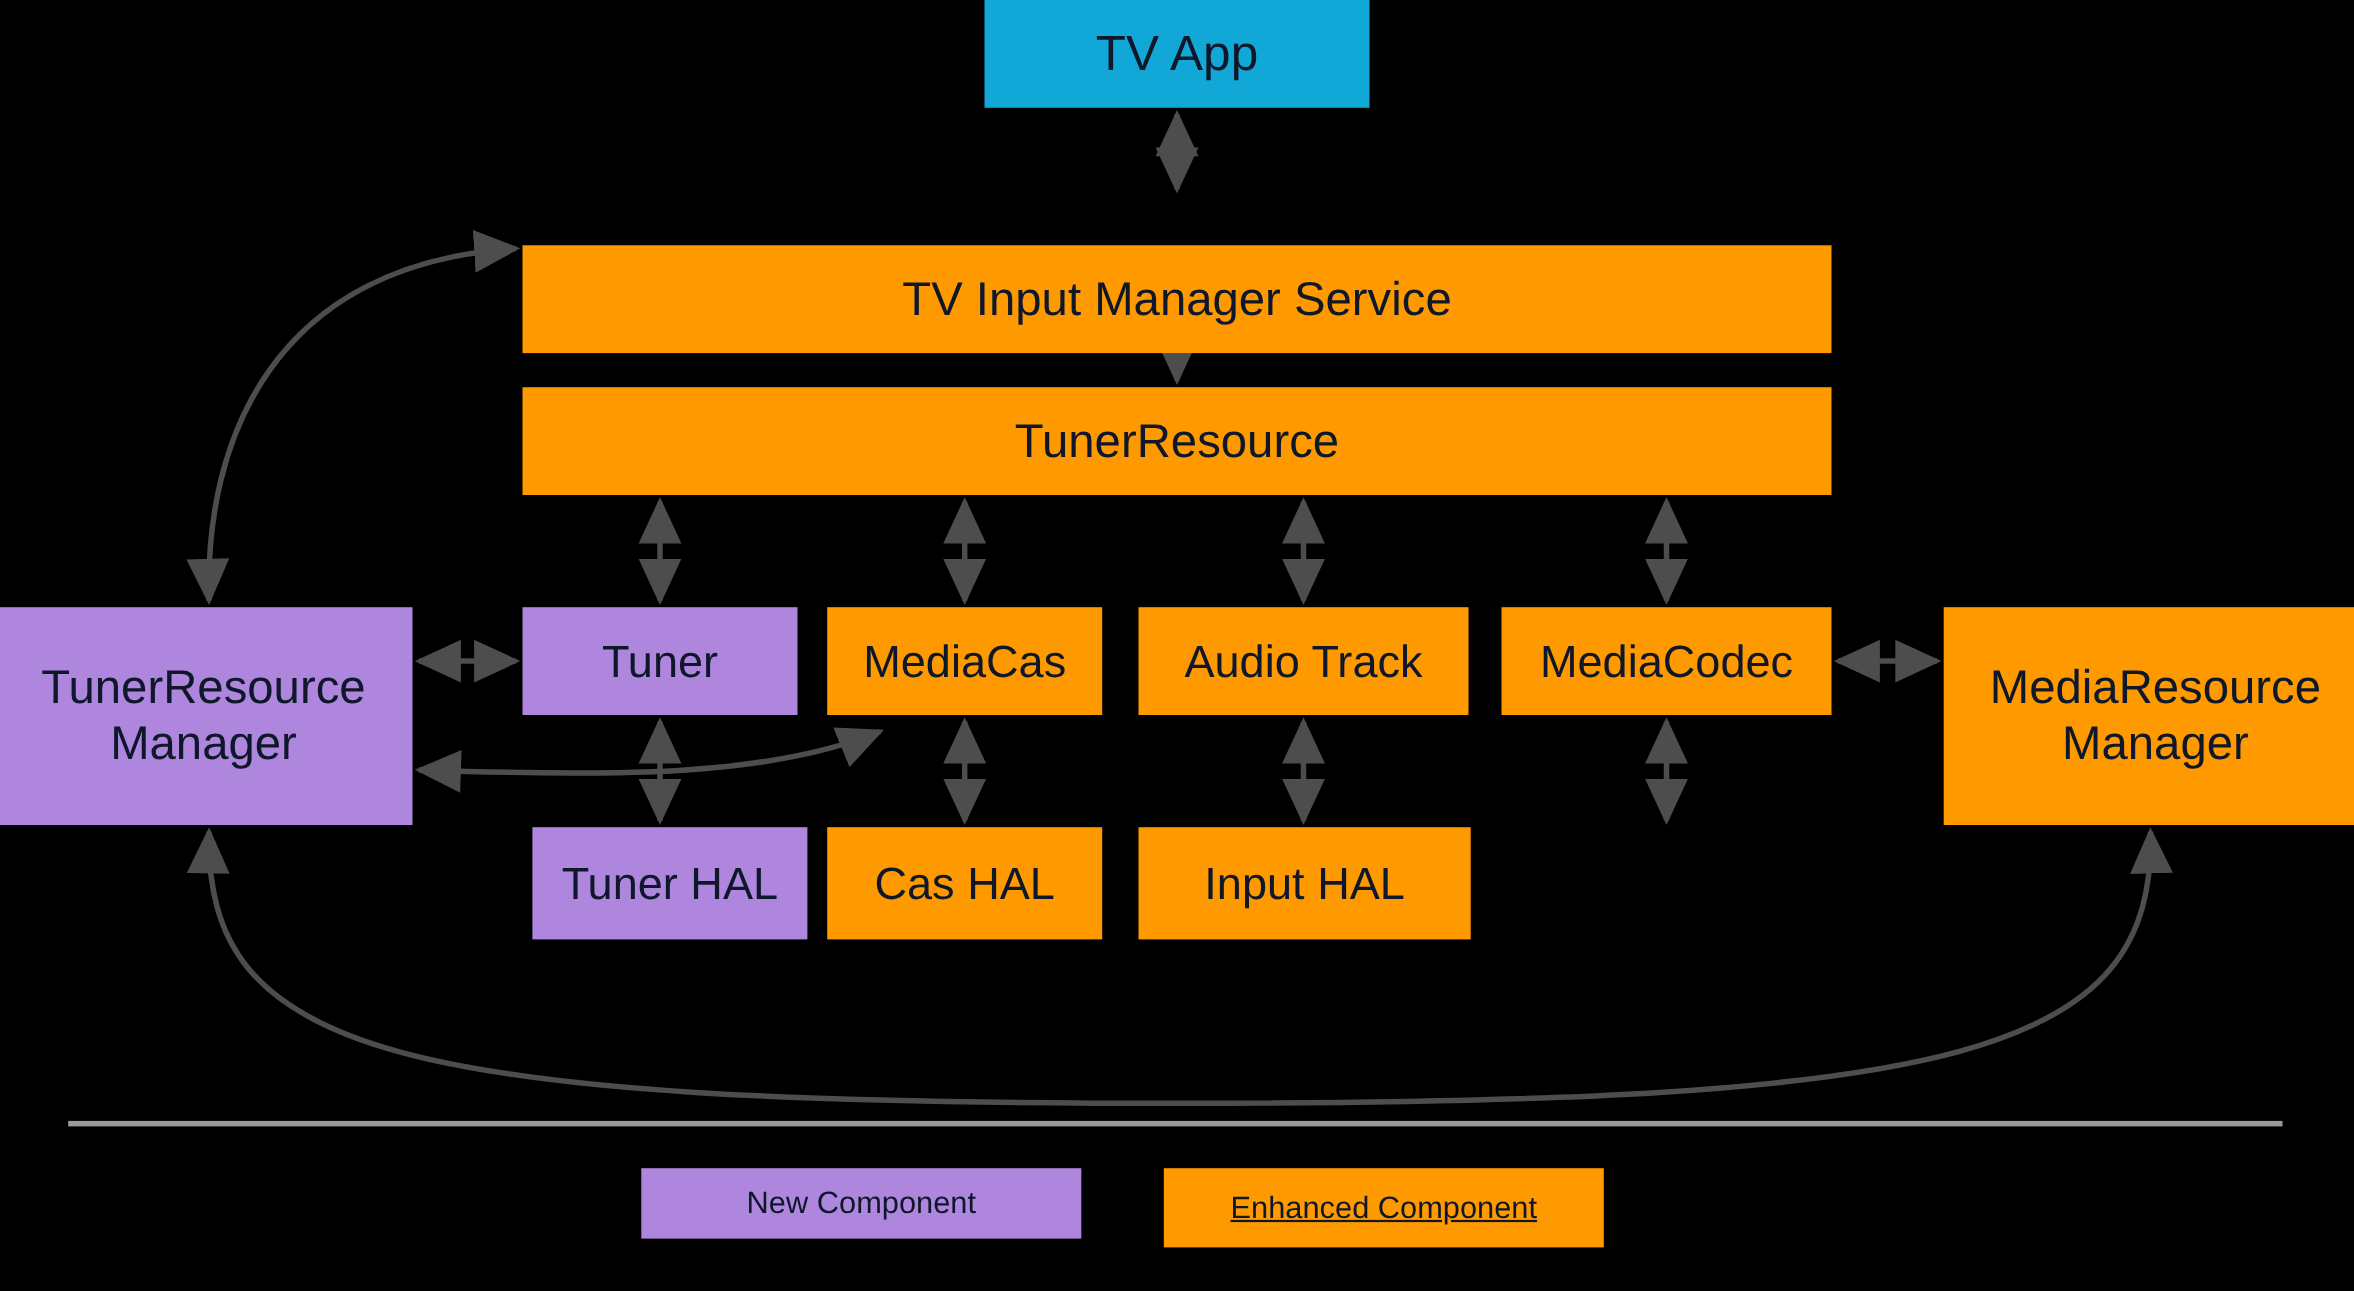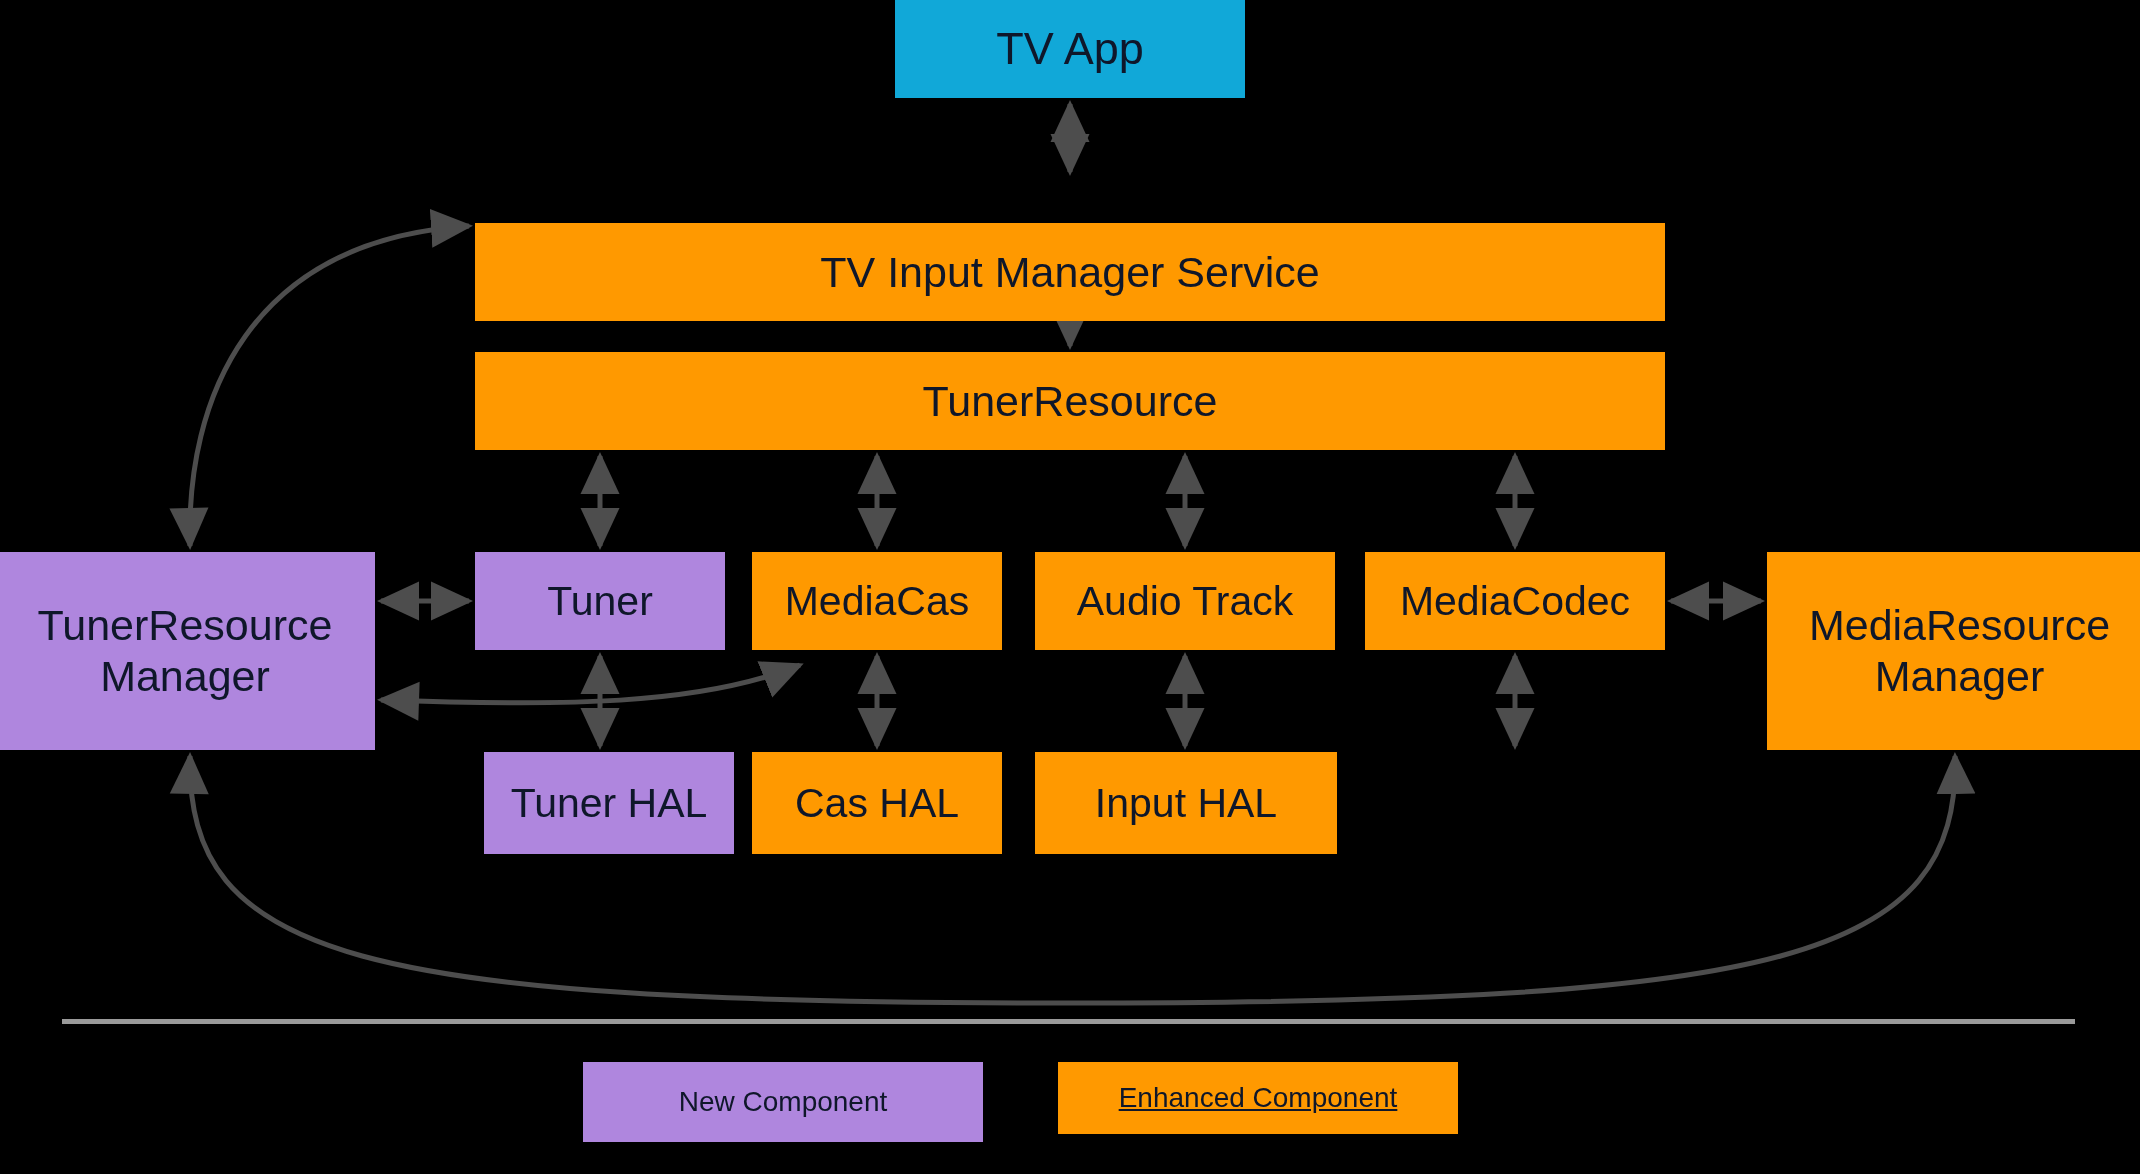--- a/index.html
+++ b/index.html
@@ -46,21 +46,21 @@
   #media-cas              { left: 752px;  top: 552px;  width: 250px;  height: 98px; }
   #audio-track            { left: 1035px; top: 552px;  width: 300px;  height: 98px; }
   #media-codec            { left: 1365px; top: 552px;  width: 300px;  height: 98px; }
   #media-resource-manager { left: 1767px; top: 552px;  width: 385px;  height: 198px; }
 
   #tuner-hal              { left: 484px;  top: 752px;  width: 250px;  height: 102px; }
   #cas-hal                { left: 752px;  top: 752px;  width: 250px;  height: 102px; text-align: center; }
   #audio-hal              { left: 1035px; top: 752px;  width: 302px;  height: 102px; }
   #codec-hal              { left: 1365px; top: 752px;  width: 300px;  height: 102px; }
 
-  #legend-new             { left: 583px;  top: 1062px; width: 400px;  height: 80px; }
+  #legend-new             { left: 583px;  top: 1062px; width: 400px;  height: 64px; }
   #legend-enhanced        { left: 1058px; top: 1062px; width: 400px;  height: 72px; text-decoration: underline; }
 
   #divider {
     position: absolute;
     left: 62px;
     top: 1019px;
     width: 2013px;
     height: 5px;
     background: #9a9a9a;
   }

